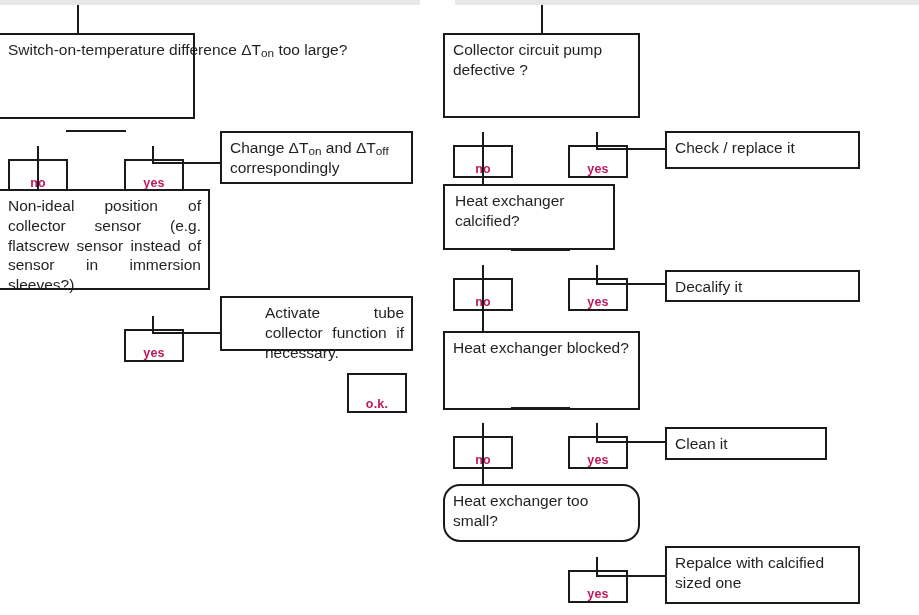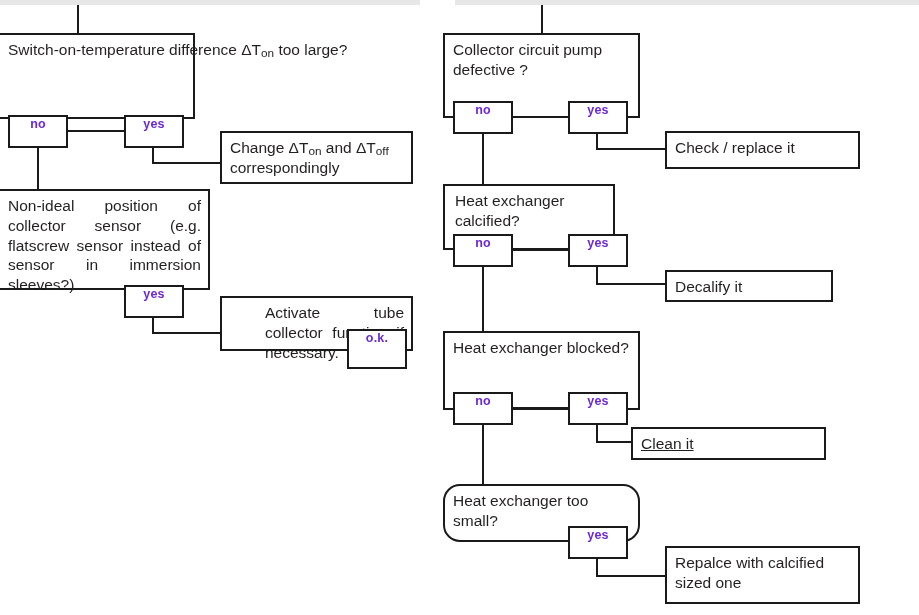--- a/index.html
+++ b/index.html
@@ -36,27 +36,28 @@
   }
   .box.just > .inner {
     text-align: justify;
     text-align-last: left;
   }
   .ynbox {
     position: absolute;
     box-sizing: border-box;
     border: 2px solid #1a1a1a;
     background: #ffffff;
-    color: #6d28d9;
+    color: #be185d;
     font-size: 12.5px;
     font-weight: bold;
     display: flex;
-    align-items: flex-start;
+    align-items: flex-end;
     justify-content: center;
     letter-spacing: 0.2px;
+    margin-top: 44px;
   }
   .line {
     position: absolute;
     background: #1a1a1a;
   }
   .vline { width: 2px; }
   .hline { height: 2px; }
   sub {
     font-size: 0.76em;
     vertical-align: baseline;
@@ -148,42 +149,42 @@
     <span>no</span>
   </div>
   <div class="ynbox" style="left:568px; top:234px; width:60px; height:33px;">
     <span>yes</span>
   </div>
   <div class="line hline" style="left:511px; top:249px; width:59px; height:2px;"></div>
 
   <div class="line vline" style="left:596px; top:265px; width:2px; height:20px;"></div>
   <div class="line hline" style="left:596px; top:283px; width:71px; height:2px;"></div>
 
-  <div class="box" style="left:665px; top:270px; width:168px; height:32px;">
+  <div class="box" style="left:665px; top:270px; width:195px; height:32px;">
     <div>Decalify it</div>
   </div>
 
   <div class="line vline" style="left:482px; top:265px; width:2px; height:68px;"></div>
 
   <div class="box" style="left:443px; top:331px; width:197px; height:79px;">
     <div>Heat exchanger blocked?</div>
   </div>
 
   <div class="ynbox" style="left:453px; top:392px; width:60px; height:33px;">
     <span>no</span>
   </div>
   <div class="ynbox" style="left:568px; top:392px; width:60px; height:33px;">
     <span>yes</span>
   </div>
   <div class="line hline" style="left:511px; top:407px; width:59px; height:2px;"></div>
 
   <div class="line vline" style="left:596px; top:423px; width:2px; height:20px;"></div>
   <div class="line hline" style="left:596px; top:441px; width:71px; height:2px;"></div>
 
-  <div class="box" style="left:631px; top:427px; width:195px; height:33px;text-decoration:underline;">
+  <div class="box" style="left:665px; top:427px; width:162px; height:33px;">
     <div>Clean it</div>
   </div>
 
   <div class="line vline" style="left:482px; top:423px; width:2px; height:63px;"></div>
 
   <div class="box" style="left:443px; top:484px; width:197px; height:58px;border-radius:17px;">
     <div>Heat exchanger too small?</div>
   </div>
 
   <div class="ynbox" style="left:568px; top:526px; width:60px; height:33px;">

